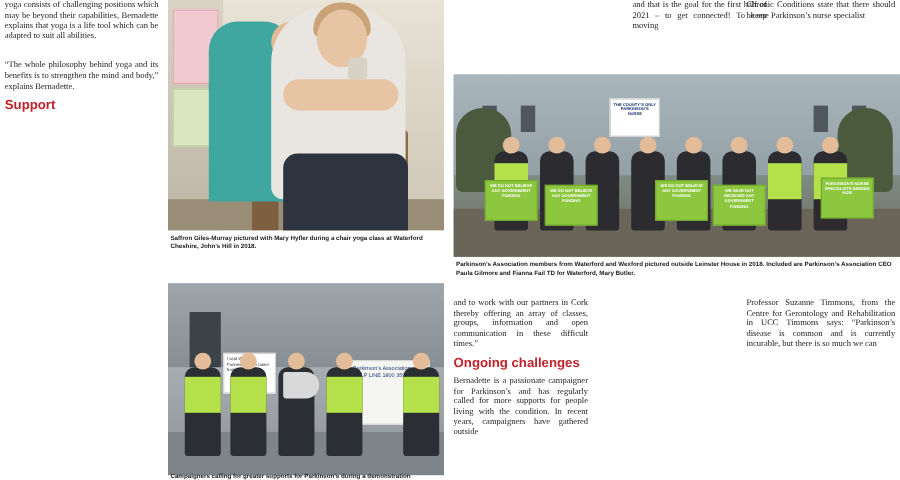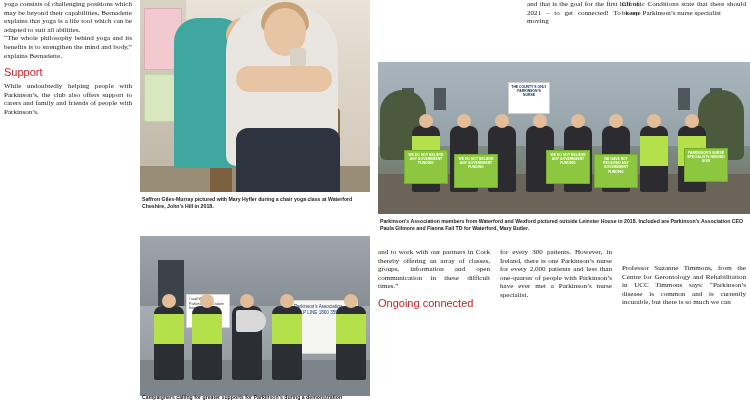--- a/index.html
+++ b/index.html
@@ -29,25 +29,25 @@
     color: #1a1a1a;
     text-align: justify;
     text-justify: inter-word;
     hyphens: auto;
   }
   .col p {
     margin: 0 0 0 0;
     text-indent: 0;
   }
   .col p + p {
-    margin-top: 0px;
+    margin-top: 16px;
   }
   .heading {
     font-family: "Liberation Sans", sans-serif;
-    font-weight: normal;
+    font-weight: bold;
     color: #c0232a;
     font-size: 11px;
     line-height: 13px;
     margin: 6px 0 3px 0;
   }
 
   
   .photo {
     position: absolute;
     overflow: hidden;
@@ -227,21 +227,20 @@
 </style>
 </head>
 <body>
 
 <div class="page">
 
   <div class="col" style="left:4px; top:0px; width:128px;">
     <p>yoga consists of challenging positions which may be beyond their capabilities, Bernadette explains that yoga is a life tool which can be adapted to suit all abilities.</p>
     <p>“The whole philosophy behind yoga and its benefits is to strengthen the mind and body,” explains Bernadette.</p>
     <div class="heading">Support</div>
-    <p>While undoubtedly helping people with Parkinson’s, the club also offers support to carers and family and friends of people with Parkinson’s.</p>
   </div>
 
   <div class="photo" id="photo-yoga">
     <div class="wallL"></div>
     <div class="poster"></div>
     <div class="poster2"></div>
     <div class="floor"></div>
     <div class="chairback"></div>
     <div class="chair"></div>
     <div class="teal">
@@ -325,28 +324,26 @@
       <div class="placard-txt">WE HAVE NOT RECEIVED ANY GOVERNMENT FUNDING</div>
     </div>
     <div class="placard-green" style="left:306px; top:86px;">
       <div class="placard-txt">PARKINSON’S NURSE SPECIALISTS NEEDED NOW</div>
     </div>
   </div>
   <div class="caption" style="left:380px; top:218px; width:368px;">Parkinson’s Association members from Waterford and Wexford pictured outside Leinster House in 2018. Included are Parkinson’s Association CEO Paula Gilmore and Fianna Fail TD for Waterford, Mary Butler.</div>
 
   <div class="col" style="left:378px; top:248px; width:112px;">
     <p>and to work with our partners in Cork thereby offering an array of classes, groups, information and open communication in these difficult times.”</p>
-    <div class="heading">Ongoing connected</div>
-  </div>
-
-  <div class="col" style="left:500px; top:248px; width:112px;">
-    <p>for every 300 patients. However, in Ireland, there is one Parkinson’s nurse for every 2,000 patients and less than one-quarter of people with Parkinson’s have ever met a Parkinson’s nurse specialist.</p>
-  </div>
-
-  <div class="col" style="left:622px; top:264px; width:124px;">
+    <div class="heading">Ongoing challenges</div>
+    <p>Bernadette is a passionate campaigner for Parkinson’s and has regularly called for more supports for people living with the condition. In recent years, campaigners have gathered outside</p>
+  </div>
+
+
+  <div class="col" style="left:622px; top:248px; width:124px;">
     <p>Professor Suzanne Timmons, from the Centre for Gerontology and Rehabilitation in UCC Timmons says: “Parkinson’s disease is common and is currently incurable, but there is so much we can</p>
   </div>
 
   <div class="photo" id="photo-protest">
     <div class="bldg"></div>
     <div class="door"></div>
     <div class="ground"></div>
     <div class="sign">I said WHAT Parkinson’s has taken from me</div>
     <div class="banner">Parkinson’s Association
 HELP LINE

